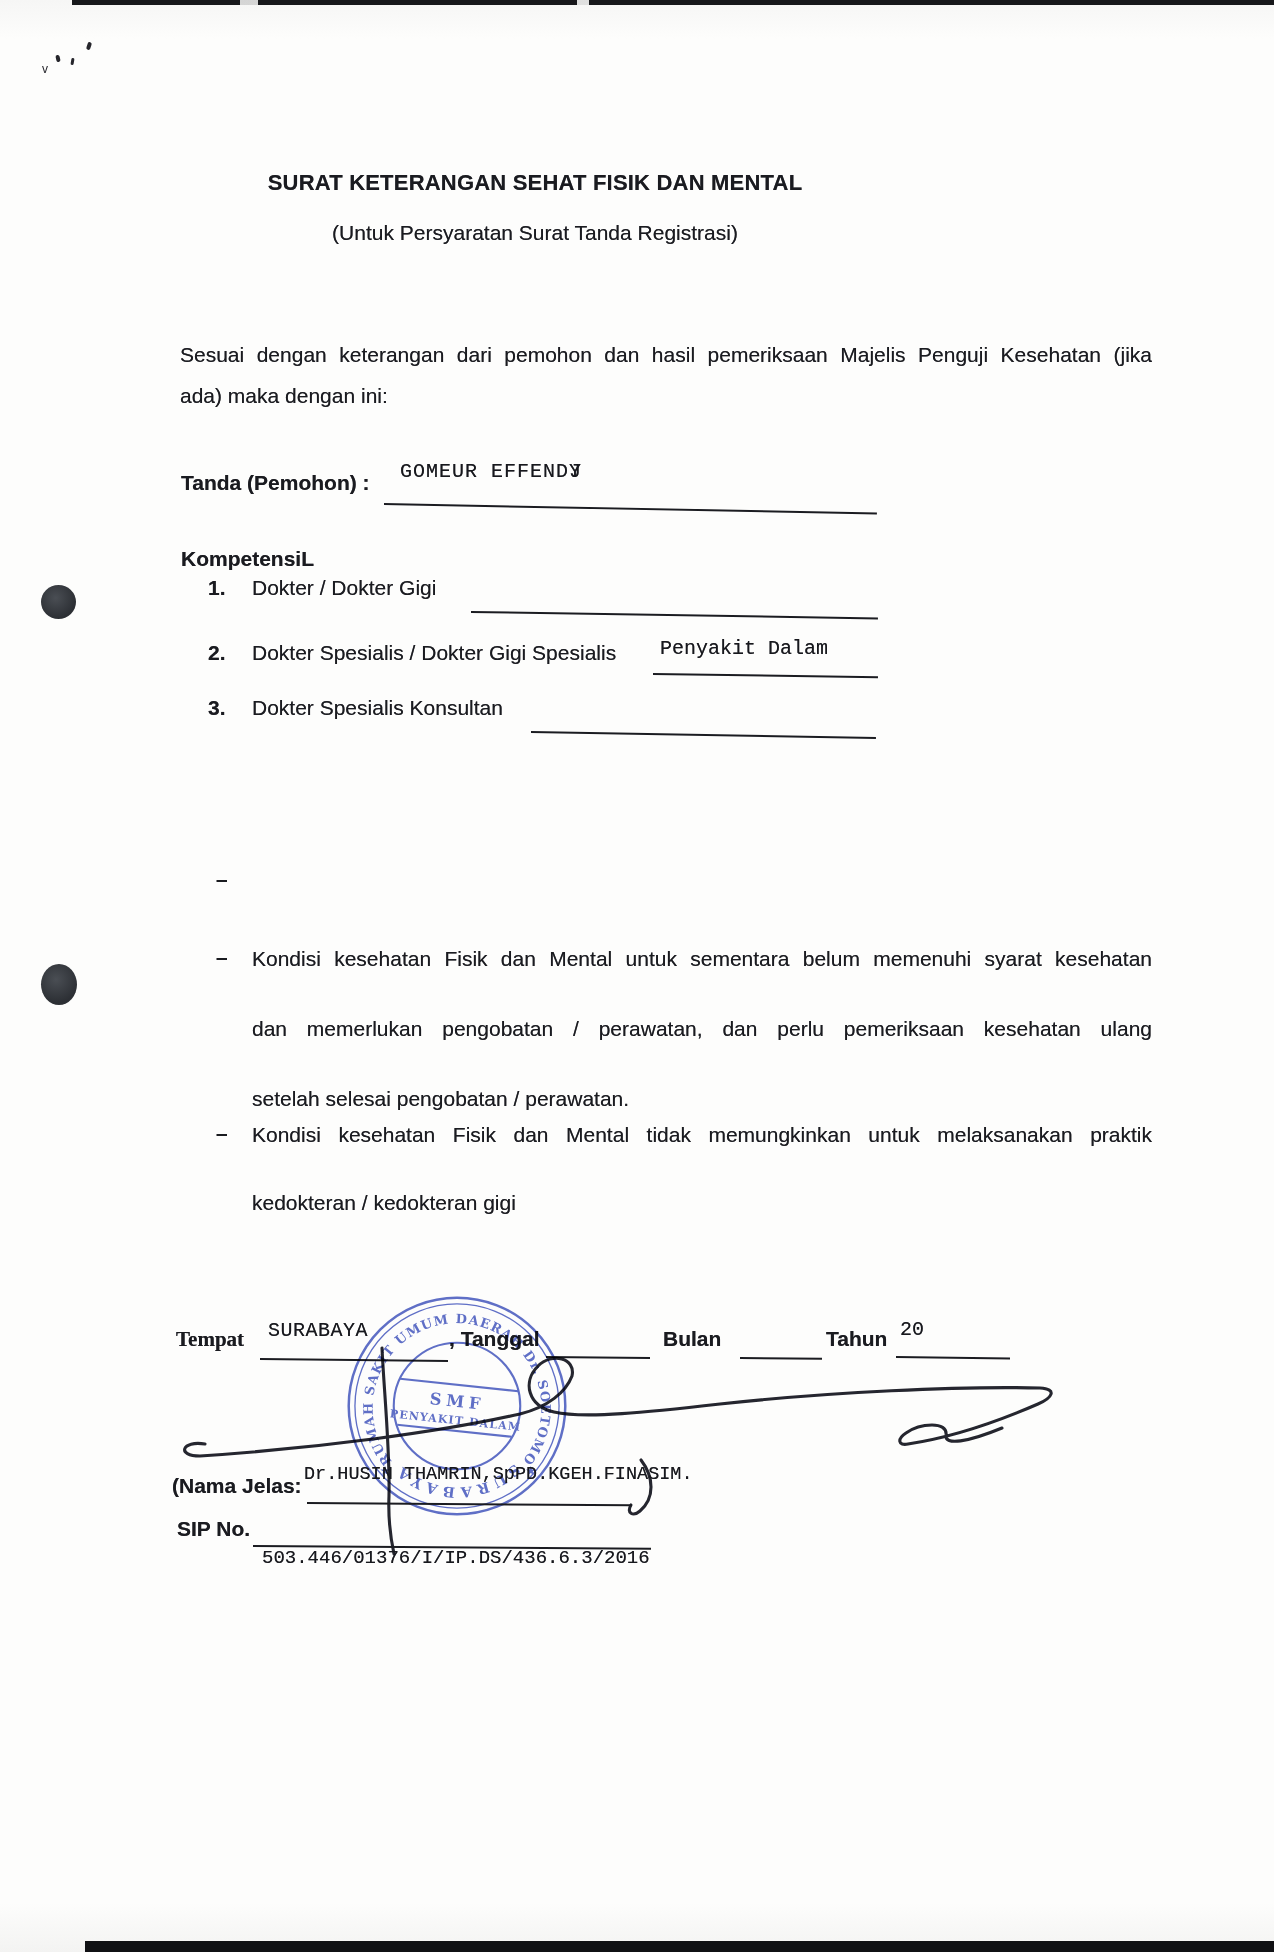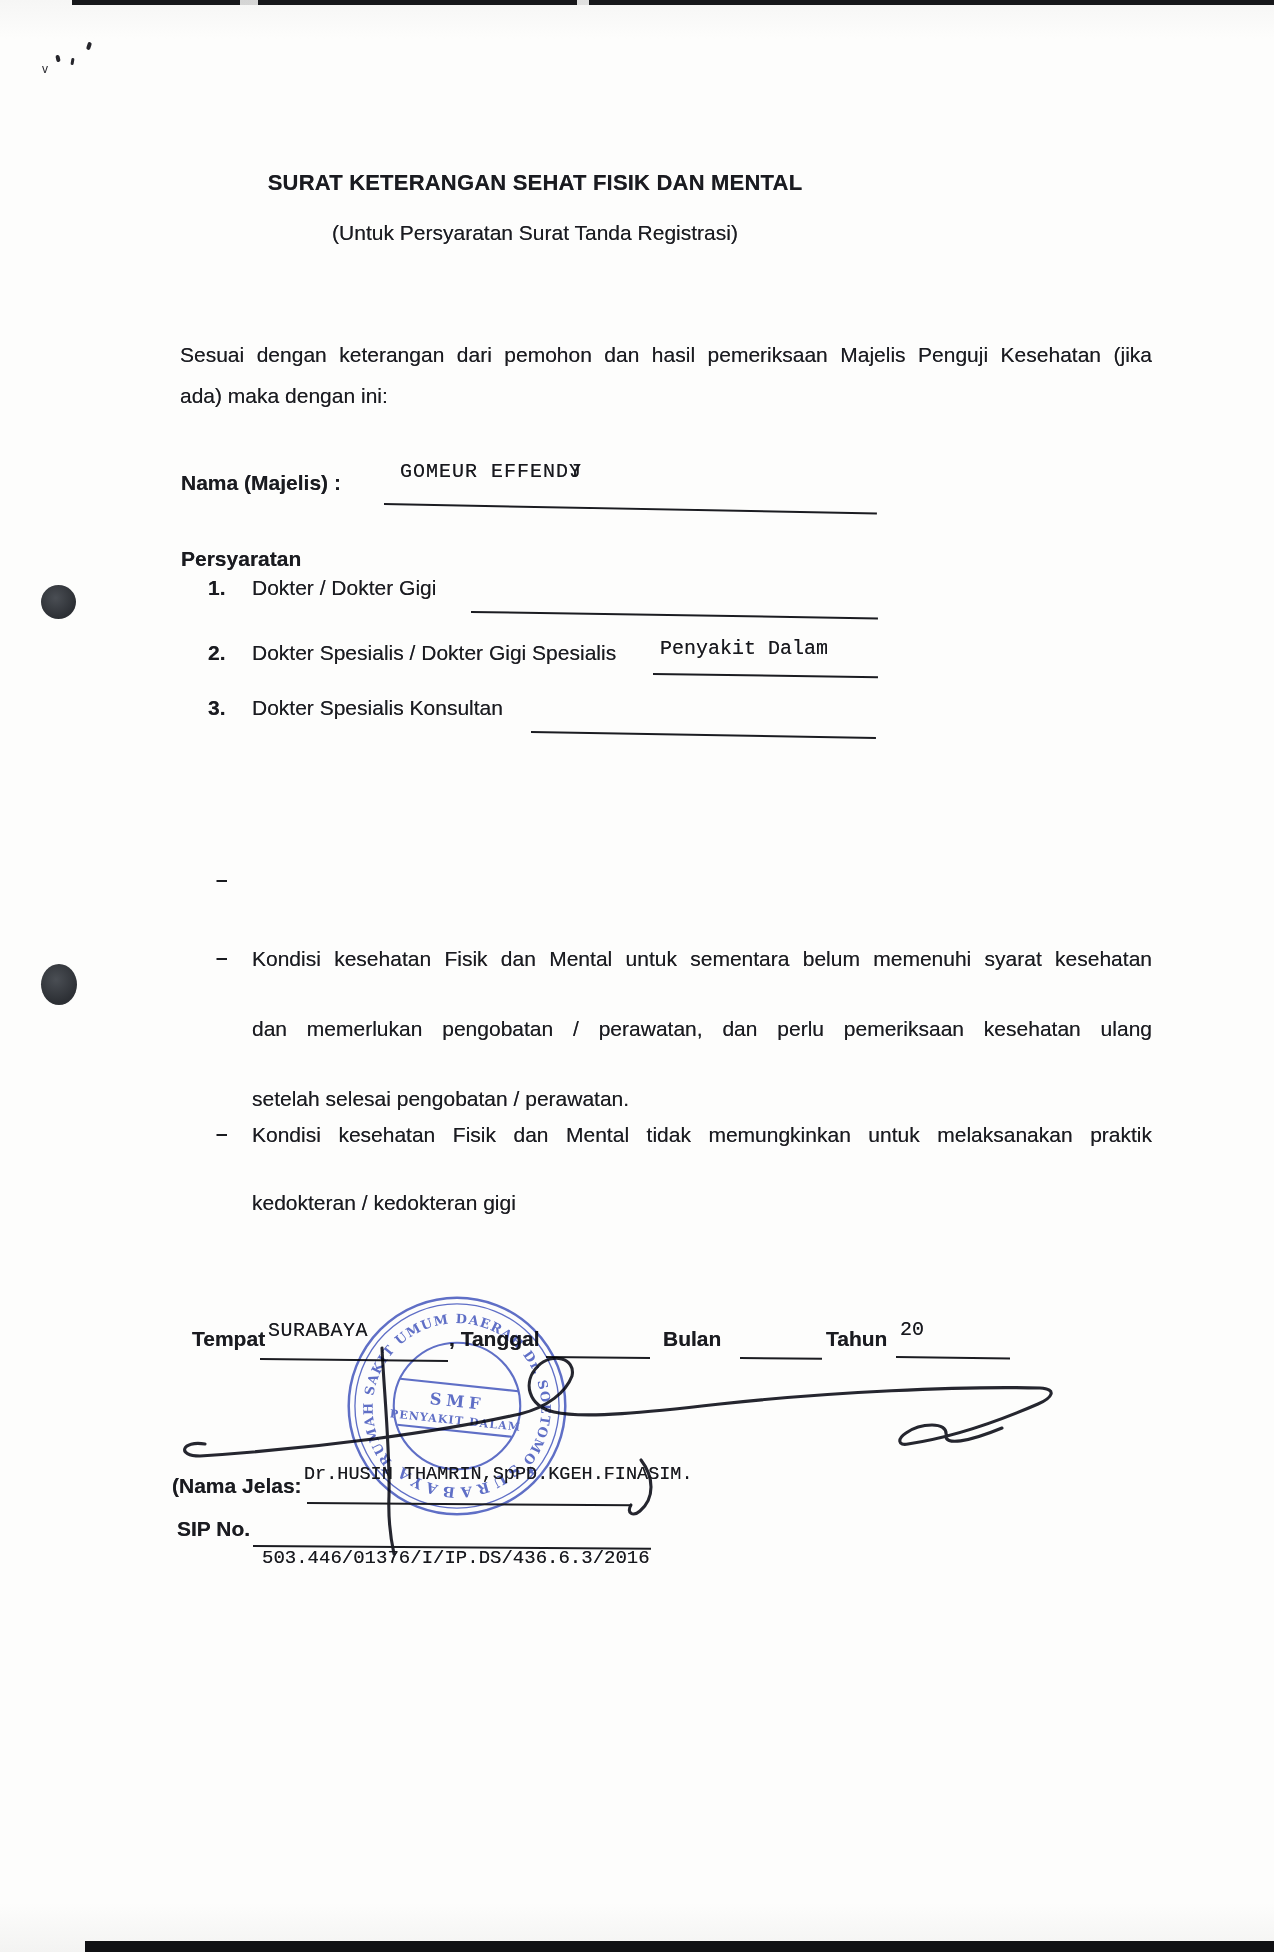--- a/index.html
+++ b/index.html
@@ -45,25 +45,25 @@
   <div class="abs" style="left:42px;top:62px;font-size:12px;color:#26262c;">v</div>
 
   <div class="abs t21 scan jline" style="left:180px;top:342px;width:972px;">Sesuai dengan keterangan dari pemohon dan hasil pemeriksaan Majelis Penguji Kesehatan (jika</div>
 
   <div class="abs titlebox scan">
     <div class="title">SURAT KETERANGAN SEHAT FISIK DAN MENTAL</div>
     <div class="subtitle">(Untuk Persyaratan Surat Tanda Registrasi)</div>
   </div>
   <div class="abs t21 scan" style="left:180px;top:383px;">ada) maka dengan ini:</div>
 
-  <div class="abs t21 bold scan" style="left:181px;top:470px;">Nama (Majelis) :</div>
+  <div class="abs t21 bold scan" style="left:181px;top:470px;">Tanda (Pemohon) :</div>
   <div class="abs mono scan" style="left:400px;top:460px;font-size:20px;letter-spacing:1px;"><span>GOMEUR EFFENDY</span><span style="margin-left:-13px;">J</span></div>
   <div class="abs uline" style="left:384px;top:503px;width:493px;transform:rotate(1.1deg);"></div>
 
-  <div class="abs t21 bold scan" style="left:181px;top:546px;">Persyaratan</div>
+  <div class="abs t21 bold scan" style="left:181px;top:546px;">KompetensiL</div>
 
   <div class="abs t21 bold scan" style="left:208px;top:575px;">1.</div>
   <div class="abs t21 scan" style="left:252px;top:575px;">Dokter / Dokter Gigi</div>
   <div class="abs uline" style="left:471px;top:611px;width:407px;transform:rotate(0.9deg);"></div>
 
   <div class="abs t21 bold scan" style="left:208px;top:640px;">2.</div>
   <div class="abs t21 scan" style="left:252px;top:640px;">Dokter Spesialis / Dokter Gigi Spesialis</div>
   <div class="abs mono scan" style="left:660px;top:637px;font-size:20px;">Penyakit Dalam</div>
   <div class="abs uline" style="left:653px;top:673px;width:225px;transform:rotate(0.8deg);"></div>
 
@@ -76,21 +76,21 @@
 
   <div class="abs t21 scan" style="left:216px;top:944px;font-weight:bold;">–</div>
   <div class="abs t21 scan jline" style="left:252px;top:946px;width:900px;">Kondisi kesehatan Fisik dan Mental untuk sementara belum memenuhi syarat kesehatan</div>
   <div class="abs t21 scan jline" style="left:252px;top:1016px;width:900px;">dan memerlukan pengobatan / perawatan, dan perlu pemeriksaan kesehatan ulang</div>
   <div class="abs t21 scan" style="left:252px;top:1086px;">setelah selesai pengobatan / perawatan.</div>
 
   <div class="abs t21 scan" style="left:216px;top:1120px;font-weight:bold;">–</div>
   <div class="abs t21 scan jline" style="left:252px;top:1122px;width:900px;">Kondisi kesehatan Fisik dan Mental tidak memungkinkan untuk melaksanakan praktik</div>
   <div class="abs t21 scan" style="left:252px;top:1190px;">kedokteran / kedokteran gigi</div>
 
-  <div class="abs t21 bold scan" style="left:192px;top:1326px;">Tempat</div>
+  <div class="abs t21 bold scan" style="left:176px;top:1326px;font-family:Liberation Serif, serif;">Tempat</div>
   <div class="abs mono scan" style="left:268px;top:1319px;font-size:20px;letter-spacing:.5px;">SURABAYA</div>
   <div class="abs uline" style="left:260px;top:1358px;width:188px;transform:rotate(0.6deg);"></div>
   <div class="abs t21 bold scan" style="left:449px;top:1326px;">, Tanggal</div>
   <div class="abs uline" style="left:546px;top:1356px;width:104px;transform:rotate(0.6deg);"></div>
   <div class="abs t21 bold scan" style="left:663px;top:1326px;">Bulan</div>
   <div class="abs uline" style="left:740px;top:1357px;width:82px;transform:rotate(0.5deg);"></div>
   <div class="abs t21 bold scan" style="left:826px;top:1326px;text-align:right;">Tahun</div>
   <div class="abs mono scan" style="left:900px;top:1318px;font-size:20px;">20</div>
   <div class="abs uline" style="left:896px;top:1356px;width:114px;transform:rotate(0.8deg);"></div>
 

